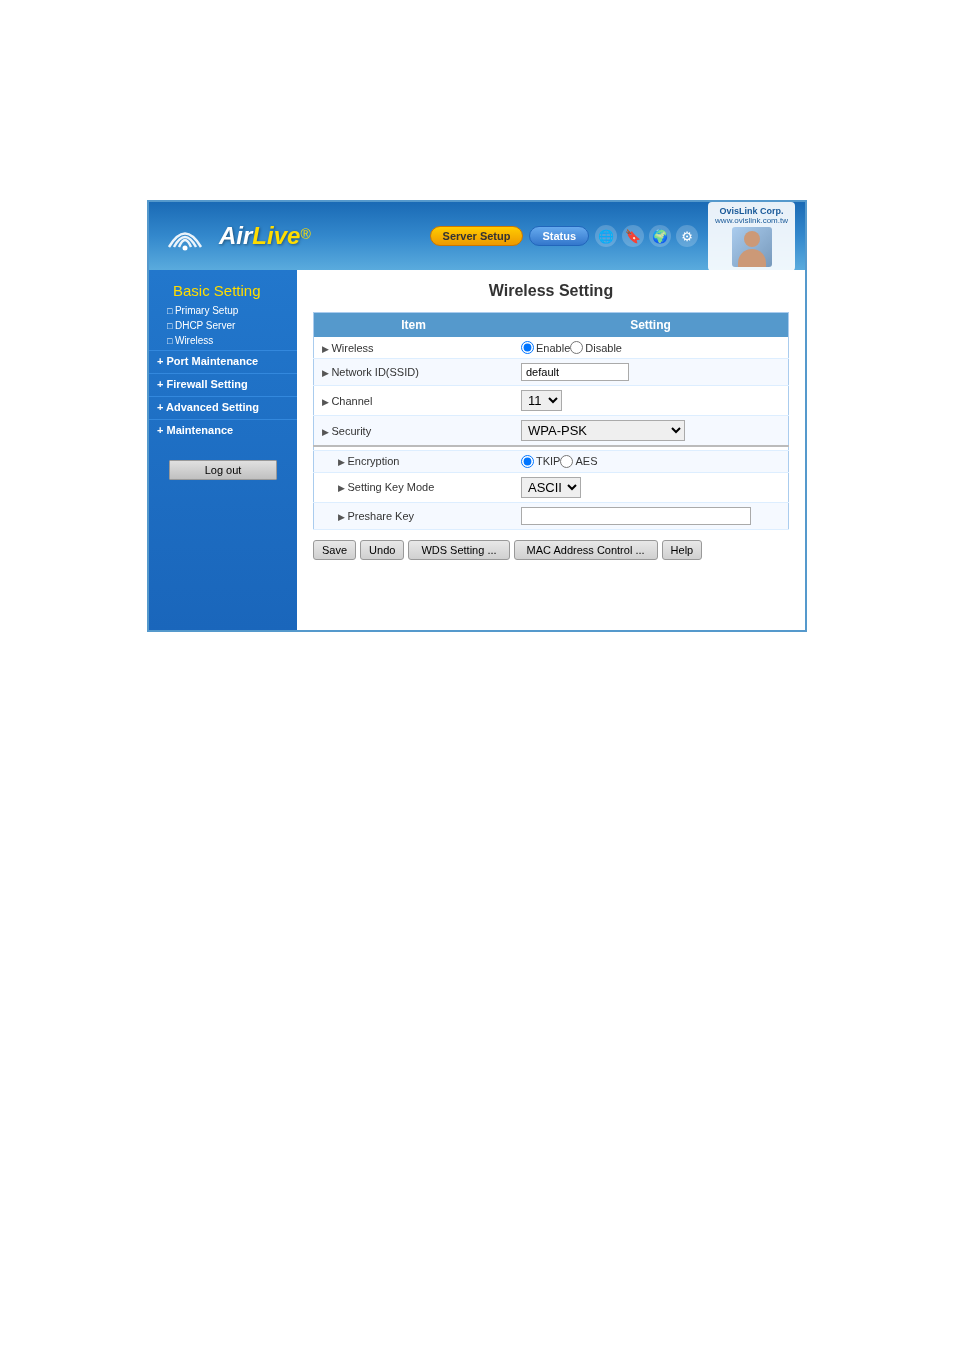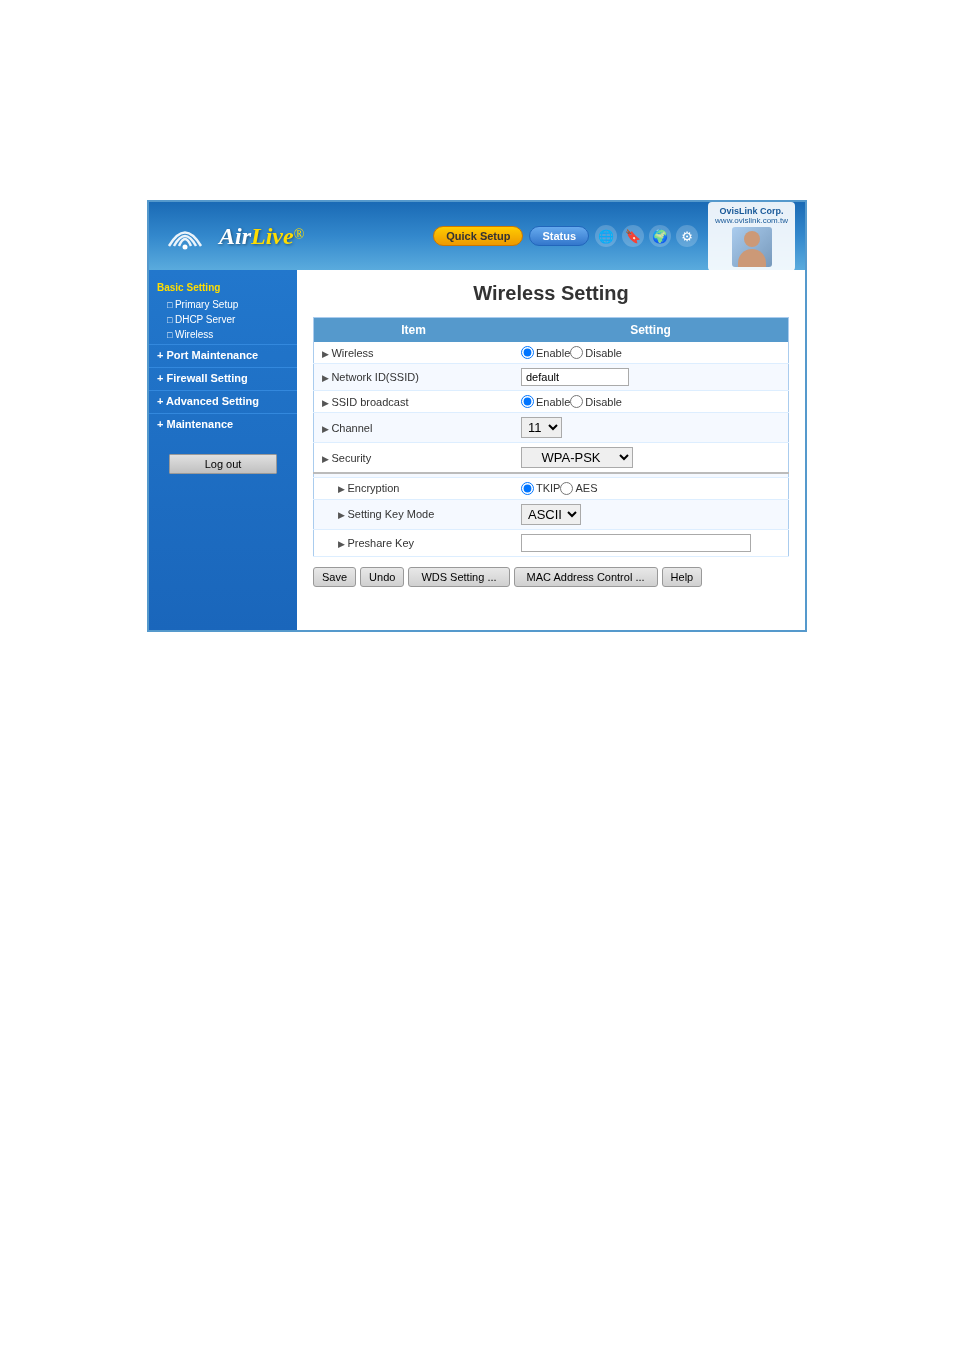--- a/index.html
+++ b/index.html
@@ -24,21 +24,20 @@
       height: 68px;
       display: flex;
       align-items: center;
       justify-content: space-between;
       padding: 0 10px;
       position: relative;
     }
     .logo-area {
       display: flex;
       align-items: center;
-      font-family: Liberation Serif, serif;
     }
     .nav-buttons {
       display: flex;
       gap: 6px;
       align-items: center;
     }
     .nav-btn {
       background: linear-gradient(180deg, #ffcc00, #ee9900);
       border: 1px solid #cc7700;
       border-radius: 10px;
@@ -77,23 +76,23 @@
     }
     
     .sidebar {
       width: 148px;
       background: linear-gradient(180deg, #2277cc 0%, #1a66bb 100%);
       padding: 8px 0;
       flex-shrink: 0;
     }
     .sidebar-section-title {
       color: #ffdd00;
-      font-size: 10px;
-      font-weight: bold;
-      padding: 4px 8px;
+      font-size: 15px;
+      font-weight: normal;
+      padding: 4px 24px;
       cursor: pointer;
     }
     .sidebar-item {
       color: #fff;
       font-size: 10px;
       padding: 2px 8px 2px 18px;
       cursor: pointer;
     }
     .sidebar-item::before {
       content: "□ ";
@@ -128,21 +127,21 @@
       width: 100%;
     }
     
     .content {
       flex: 1;
       padding: 12px 16px;
       background: #fff;
     }
     .page-title {
       text-align: center;
-      font-size: 20px;
+      font-size: 16px;
       font-weight: bold;
       color: #333;
       margin-bottom: 12px;
     }
     
     .settings-table {
       width: 100%;
       border-collapse: collapse;
       border: 1px solid #aaccee;
     }
@@ -254,21 +253,21 @@
           <path d="M15,32 Q26,12 37,32" fill="none" stroke="#fff" stroke-width="2.5" opacity="0.9"></path>
           <path d="M20,32 Q26,18 32,32" fill="none" stroke="#fff" stroke-width="2.5" opacity="0.9"></path>
           <circle cx="26" cy="33" r="2.5" fill="#fff"></circle>
         </svg>
       </div>
       <div>
         <span style="font-size:24px; font-style:italic; font-weight:bold; color:#fff; text-shadow:1px 1px 3px rgba(0,0,0,0.4);">Air</span><span style="font-size:24px; font-style:italic; font-weight:bold; color:#ffdd00; text-shadow:1px 1px 3px rgba(0,0,0,0.4);">Live</span><span style="font-size:14px; color:#ffdd00; vertical-align:super;">®</span>
       </div>
     </div>
     <div class="nav-buttons">
-      <button class="nav-btn">Quick Setup</button>
+      <button class="nav-btn">Server Setup</button>
       <button class="nav-btn status">Status</button>
       <div class="header-icons">
         <div class="header-icon">🌐</div>
         <div class="header-icon">🔖</div>
         <div class="header-icon">🌍</div>
         <div class="header-icon">⚙</div>
       </div>
       <div style="background:rgba(255,255,255,0.9); border-radius:4px; padding:4px 7px; font-size:9px; font-weight:bold; color:#1a5a99; text-align:center; margin-left:4px;">
         <div>OvisLink Corp.</div>
         <div style="font-weight:normal; font-size:8px;">www.ovislink.com.tw</div>
@@ -326,56 +325,41 @@
 
           <tr class="table-row">
             <td class="item-cell">
               <span class="arrow-label">Network ID(SSID)</span>
             </td>
             <td class="setting-cell">
               <input type="text" class="text-input" value="default" style="">
             </td>
           </tr>
 
-          <tr class="table-row">
-            <td class="item-cell">
-              <span class="arrow-label">SSID broadcast</span>
-            </td>
-            <td class="setting-cell">
-              <div class="radio-group">
-                <label>
-                  <input type="radio" name="ssid_broadcast" checked="" style=""> Enable
-                </label>
-                <label>
-                  <input type="radio" name="ssid_broadcast" style=""> Disable
-                </label>
-              </div>
-            </td>
-          </tr>
 
           <tr class="table-row">
             <td class="item-cell">
               <span class="arrow-label">Channel</span>
             </td>
             <td class="setting-cell">
               <select class="select-input">
                 <option>1</option><option>2</option><option>3</option><option>4</option>
                 <option>5</option><option>6</option><option>7</option><option>8</option>
                 <option>9</option><option>10</option><option selected="">11</option>
                 <option>12</option><option>13</option>
               </select>
             </td>
           </tr>
 
           <tr class="table-row">
             <td class="item-cell">
               <span class="arrow-label">Security</span>
             </td>
             <td class="setting-cell">
-              <select class="select-input" style="width:112px;text-align:center;">
+              <select class="select-input" style="width:164px;">
                 <option selected="">WPA-PSK</option>
                 <option>WPA2-PSK</option>
                 <option>WEP</option>
                 <option>None</option>
               </select>
             </td>
           </tr>
 
           <tr class="table-row separator-row">
             <td colspan="2" style="height:4px; border-top:2px solid #bbb; padding:0;"></td>

